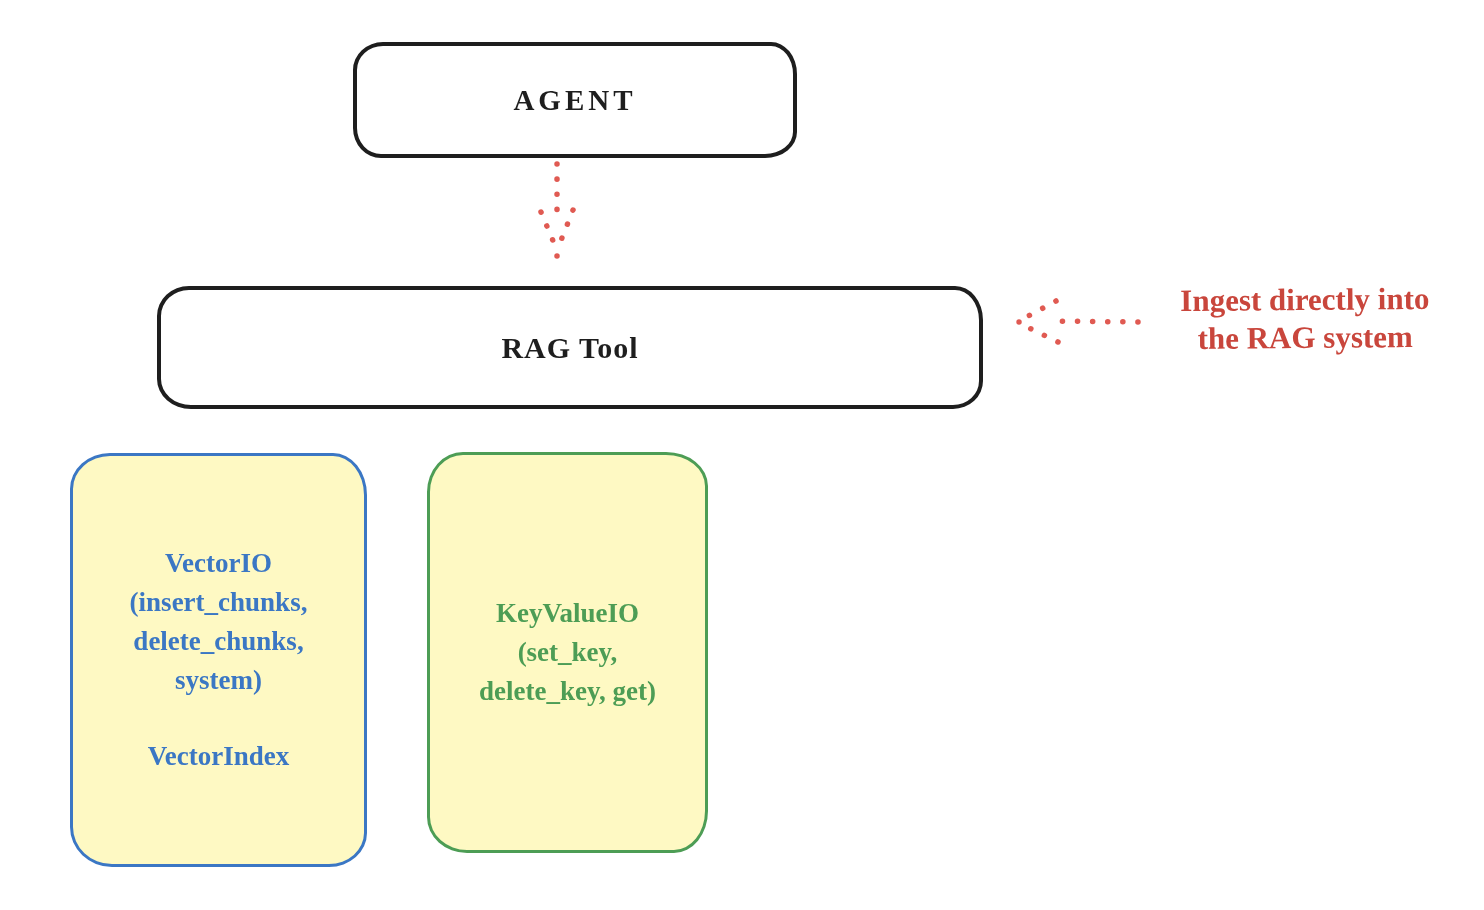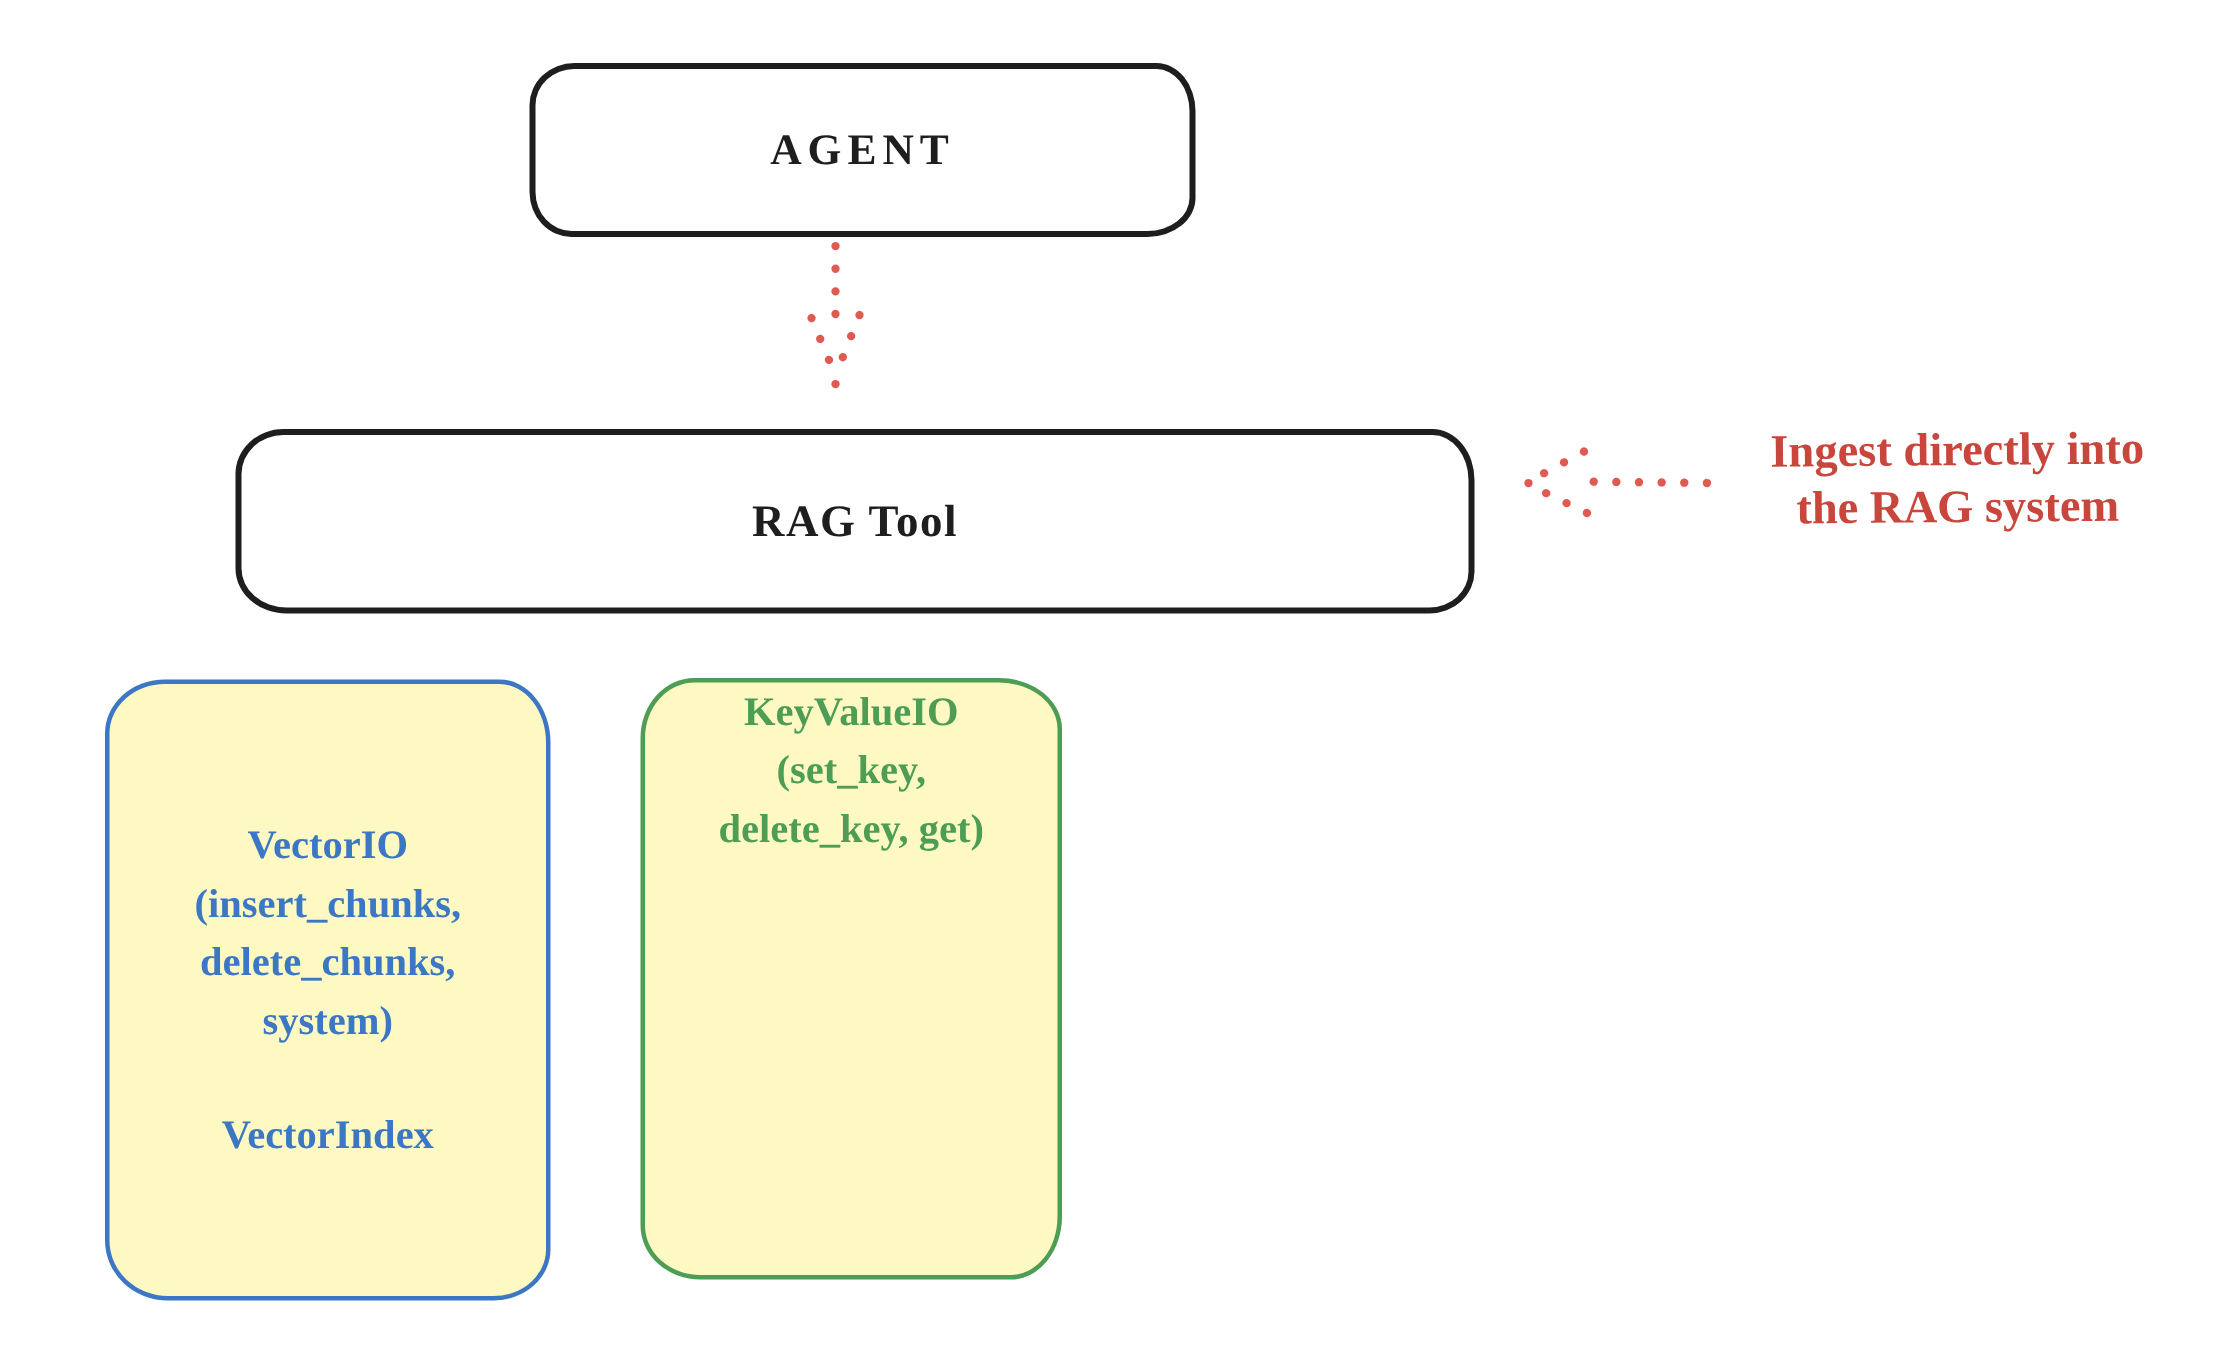--- a/index.html
+++ b/index.html
@@ -136,21 +136,21 @@
   <div class="module-box vector-box" style="border-color: rgb(59, 119, 196); color: rgb(59, 119, 196);">
     <div class="module-methods">
       <div>VectorIO</div>
       <div>(insert_chunks,</div>
       <div>delete_chunks,</div>
       <div>system)</div>
     </div>
     <div class="module-index">VectorIndex</div>
   </div>
 
-  <div class="module-box keyvalue-box" style="border-color: rgb(77, 157, 85); color: rgb(77, 157, 85); justify-content: space-between;">
+  <div class="module-box keyvalue-box" style="border-color: rgb(77, 157, 85); color: rgb(77, 157, 85);">
     <div class="module-methods">
       <div>KeyValueIO</div>
       <div>(set_key,</div>
       <div>delete_key, get)</div>
     </div>
   </div>
 
 
 </div>
 

